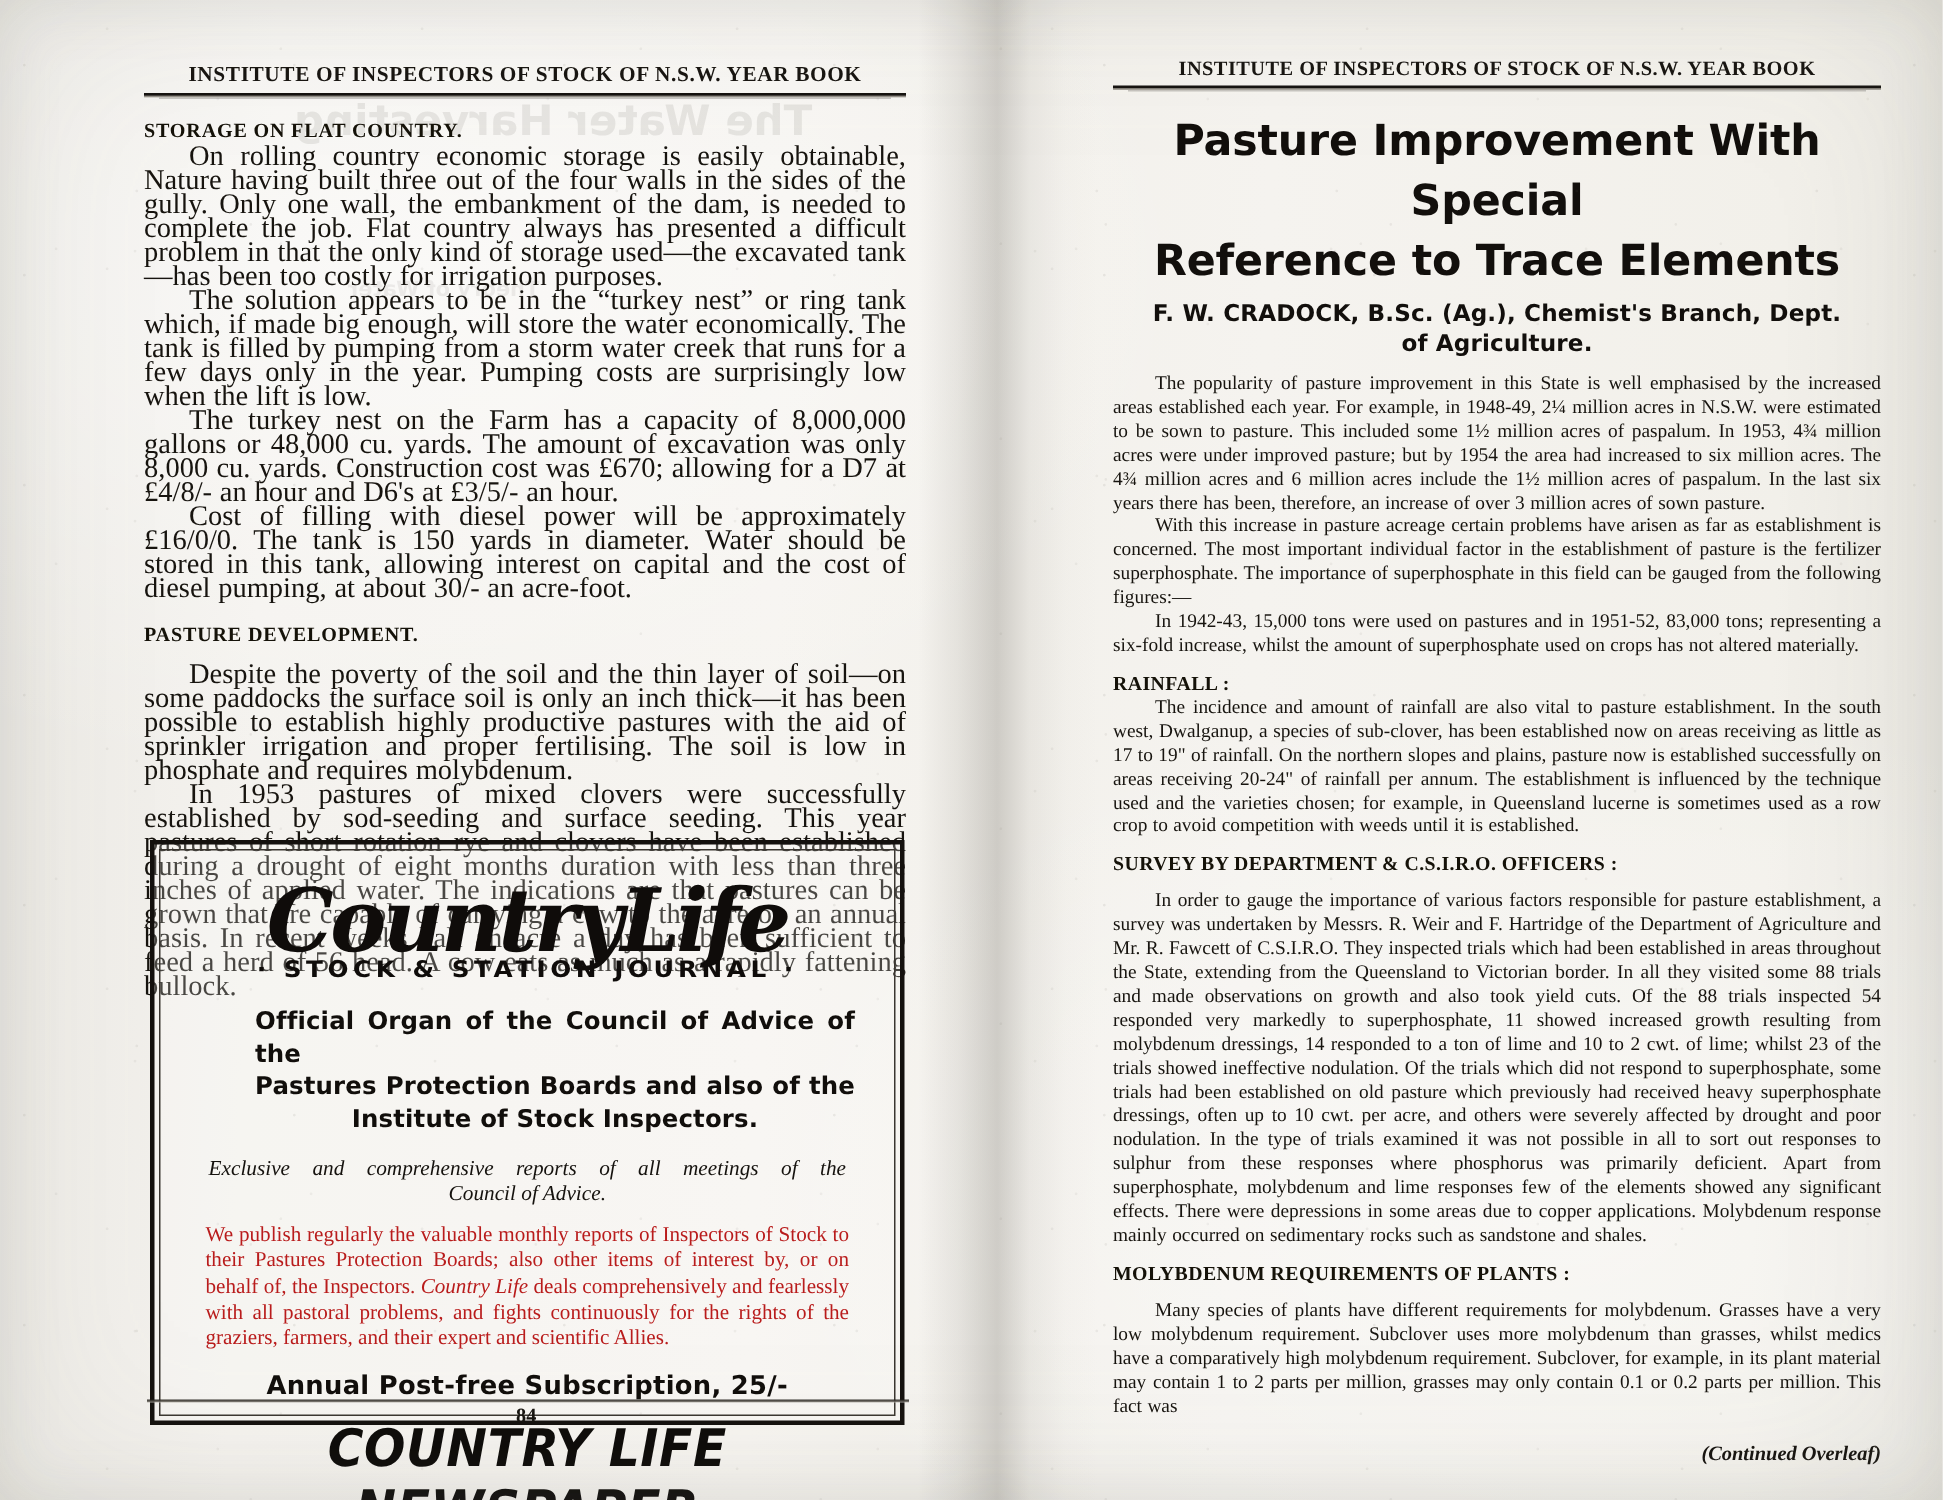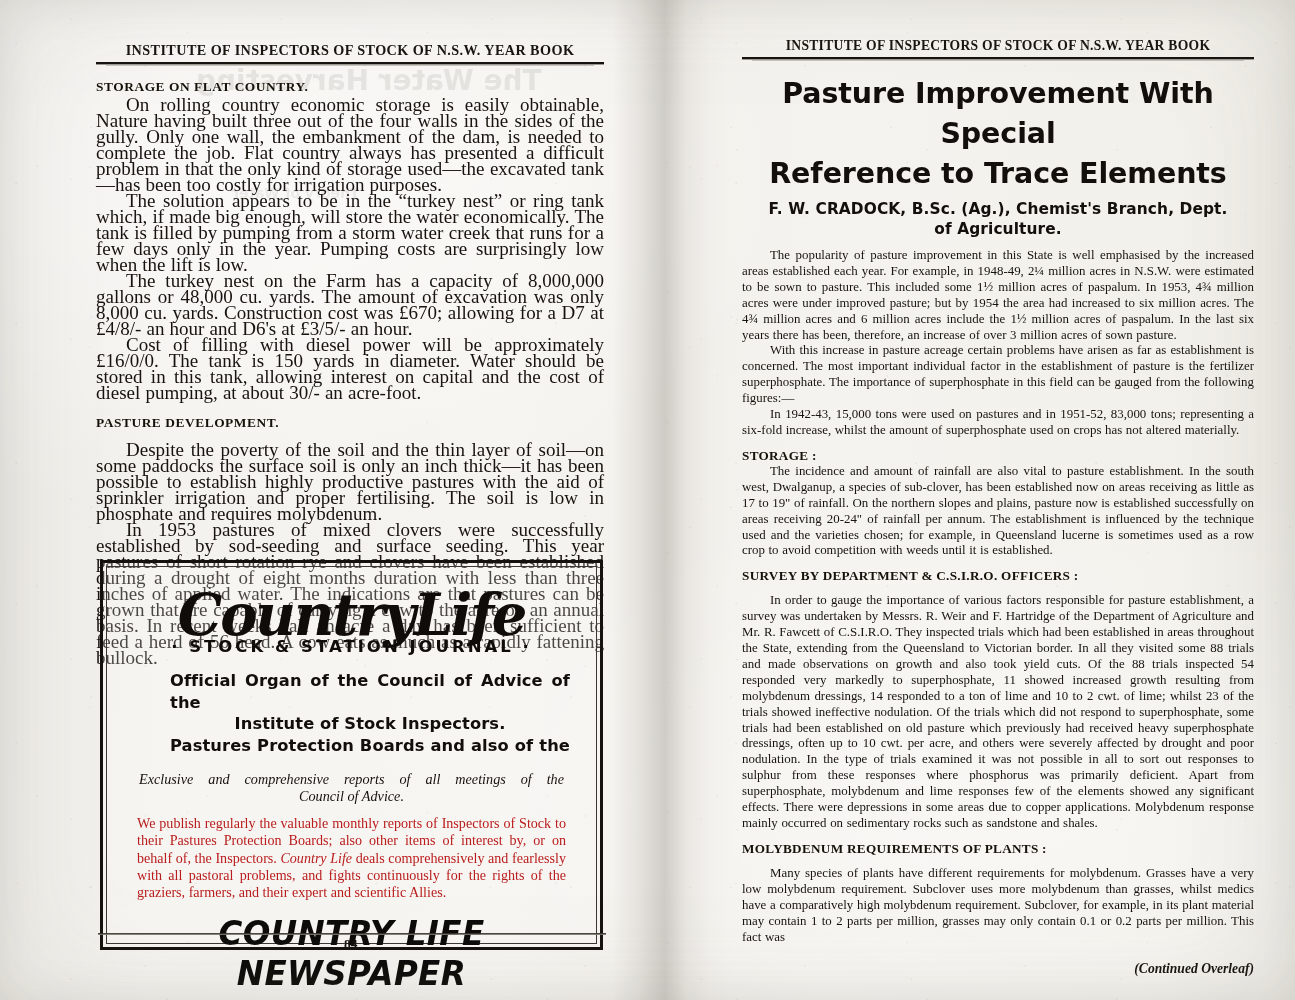--- a/index.html
+++ b/index.html
@@ -342,31 +342,32 @@
   </div>
 
   <div id="ad-box">
     <div id="ad-inner">
 
       <div class="cl-logo">CountryLife</div>
       <div class="cl-sub">· STOCK &amp; STATION      JOURNAL ·</div>
 
       <div class="ad-lead">
         <span class="j spread">Official Organ of the Council of Advice of the</span>
+        <span class="j spread">Pastures Protection Boards and also of the</span>
         <span class="j">Institute of Stock Inspectors.</span>
-        <span class="j spread">Pastures Protection Boards and also of the</span>
       </div>
 
       <div class="ad-ital">
         <span class="l1">Exclusive and comprehensive reports of all meetings of the</span>
         <span class="l2">Council of Advice.</span>
       </div>
 
       <div class="ad-para"><span>We publish regularly the valuable monthly reports of Inspectors of Stock to their Pastures Protection Boards; also other items of interest by, or on behalf of, the Inspectors.  </span><i>Country Life</i><span> deals comprehensively and fearlessly with all pastoral problems, and fights continuously for the rights of the graziers, farmers, and their expert and scientific Allies.</span></div>
 
+      <div class="ad-sub">Annual Post-free Subscription, 25/-</div>
       <div class="ad-title">COUNTRY LIFE NEWSPAPER</div>
       <div class="ad-addr">60a PITT STREET, SYDNEY.</div>
 
     </div>
   </div>
 
   <div class="folio-rule"></div>
   <div class="folio" id="folio-left">84</div>
 
 </div>
@@ -386,21 +387,21 @@
       <span>F. W. CRADOCK, B.Sc. (Ag.), Chemist's Branch, Dept.</span><br>
       <span>of Agriculture.</span>
     </div>
 
     <div class="pgap"></div>
 
     <p class="body">The popularity of pasture improvement in this State is well emphasised by the increased areas established each year.   For example, in 1948-49, 2¼ million acres in N.S.W. were estimated to be sown to pasture.   This included some 1½ million acres of paspalum.   In 1953, 4¾ million acres were under improved pasture; but by 1954 the area had increased to six million acres.   The 4¾ million acres and 6 million acres include the 1½ million acres of paspalum.   In the last six years there has been, therefore, an increase of over 3 million acres of sown pasture.</p>
     <p class="body">With this increase in pasture acreage certain problems have arisen as far as establishment is concerned.   The most important individual factor in the establishment of pasture is the fertilizer superphosphate.   The importance of superphosphate in this field can be gauged from the following figures:—</p>
     <p class="body">In 1942-43, 15,000 tons were used on pastures and in 1951-52, 83,000 tons; representing a six-fold increase, whilst the amount of superphosphate used on crops has not altered materially.</p>
 
-    <div class="sec-head">STORAGE :</div>
+    <div class="sec-head">RAINFALL :</div>
     <p class="body">The incidence and amount of rainfall are also vital to pasture establishment. In the south west, Dwalganup, a species of sub-clover, has been established now on areas receiving as little as 17 to 19" of rainfall.   On the northern slopes and plains, pasture now is established successfully on areas receiving 20-24" of rainfall per annum.   The establishment is influenced by the technique used and the varieties chosen; for example, in Queensland lucerne is sometimes used as a row crop to avoid competition with weeds until it is established.</p>
 
     <div class="sec-head">SURVEY BY DEPARTMENT &amp; C.S.I.R.O. OFFICERS :</div>
     <div class="pgap"></div>
     <p class="body">In order to gauge the importance of various factors responsible for pasture establishment, a survey was undertaken by Messrs. R. Weir and F. Hartridge of the Department of Agriculture and Mr. R. Fawcett of C.S.I.R.O.   They inspected trials which had been established in areas throughout the State, extending from the Queensland to Victorian border.  In all they visited some 88 trials and made observations on growth and also took yield cuts.   Of the 88 trials inspected 54 responded very markedly to superphosphate, 11 showed increased growth resulting from molybdenum dressings, 14 responded to a ton of lime and 10 to 2 cwt. of lime; whilst 23 of the trials showed ineffective nodulation.   Of the trials which did not respond to superphosphate, some trials had been established on old pasture which previously had received heavy superphosphate dressings, often up to 10 cwt. per acre, and others were severely affected by drought and poor nodulation.   In the type of trials examined it was not possible in all to sort out responses to sulphur from these responses where phosphorus was primarily deficient.   Apart from superphosphate, molybdenum and lime responses few of the elements showed any significant effects.   There were depressions in some areas due to copper applications.   Molybdenum response mainly occurred on sedimentary rocks such as sandstone and shales.</p>
 
     <div class="sec-head">MOLYBDENUM REQUIREMENTS OF PLANTS :</div>
     <div class="pgap"></div>
     <p class="body">Many species of plants have different requirements for molybdenum. Grasses have a very low molybdenum requirement.  Subclover uses more molybdenum than grasses, whilst medics have a comparatively high molybdenum requirement. Subclover, for example, in its plant material may contain 1 to 2 parts per million, grasses may only contain 0.1 or 0.2 parts per million.  This fact was</p>
 

